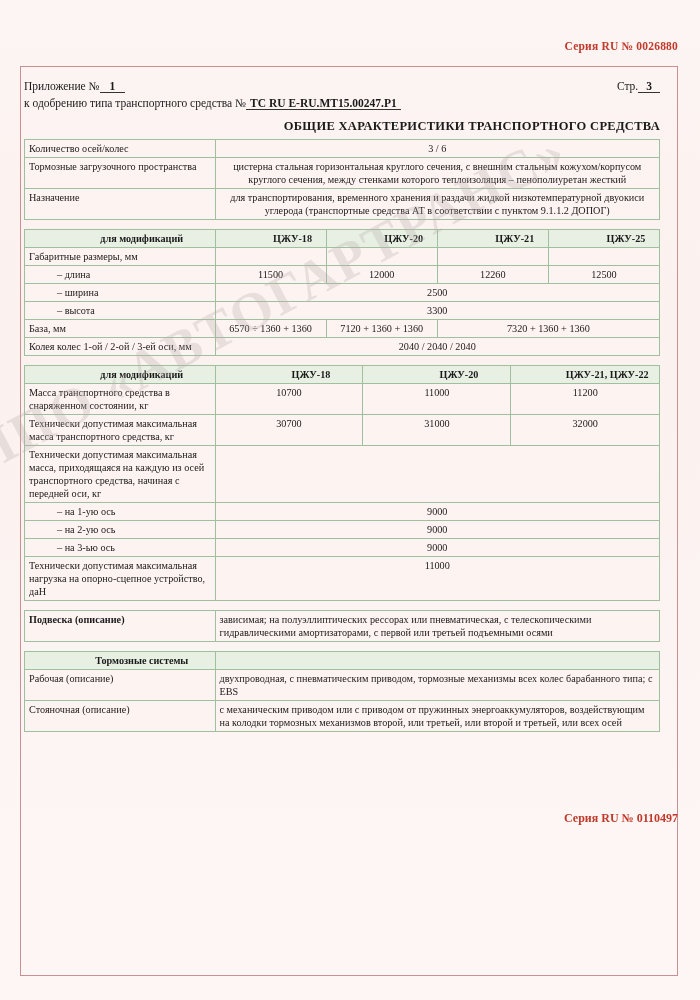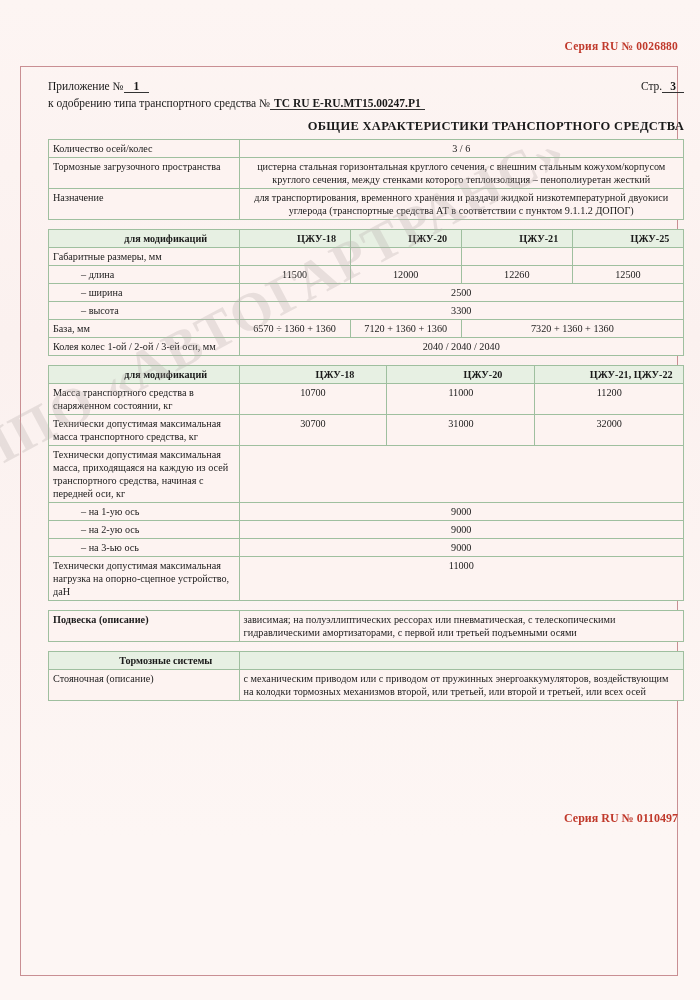--- a/index.html
+++ b/index.html
@@ -27,21 +27,21 @@
     position:absolute;right:22px;top:40px;
     font-size:11.5px;font-weight:bold;color:#c0392b;
     letter-spacing:.2px;
   }
   .serie-bottom{
     position:absolute;right:22px;bottom:14px;
     font-size:12px;font-weight:bold;color:#c0392b;
   }
   .serie-bottom .num{font-weight:bold;}
   .content{
-    position:absolute;left:48px;top:78px;width:636px;
+    position:absolute;left:24px;top:78px;width:636px;
   }
   .hdr-line{
     font-size:11.5px;line-height:17px;position:relative;
   }
   .hdr-line .u{
     border-bottom:1px solid #333;padding:0 10px;font-weight:bold;
   }
   .hdr-line .u2{
     border-bottom:1px solid #333;padding:0 4px;font-weight:bold;
   }
@@ -255,20 +255,24 @@
       <colgroup>
           <col style="width:30%">
           <col style="width:70%">
         </colgroup>
       <tbody>
         <tr>
           <td class="hd" style="text-align:center">Тормозные системы</td>
           <td class="hd"></td>
         </tr>
         <tr>
+          <td class="lbl">Рабочая (описание)</td>
+          <td>двухпроводная, с пневматическим приводом, тормозные механизмы всех колес барабанного типа; с EBS</td>
+        </tr>
+        <tr>
           <td class="lbl">Стояночная (описание)</td>
           <td>с механическим приводом или с приводом от пружинных энергоаккумуляторов, воздействующим на колодки тормозных механизмов второй, или третьей, или второй и третьей, или всех осей</td>
         </tr>
       </tbody>
     </table>
 
   </div>
 
   <div class="wm-wrap">
     <div class="watermark">НПО «АВТОГАРТРАНС»</div>

